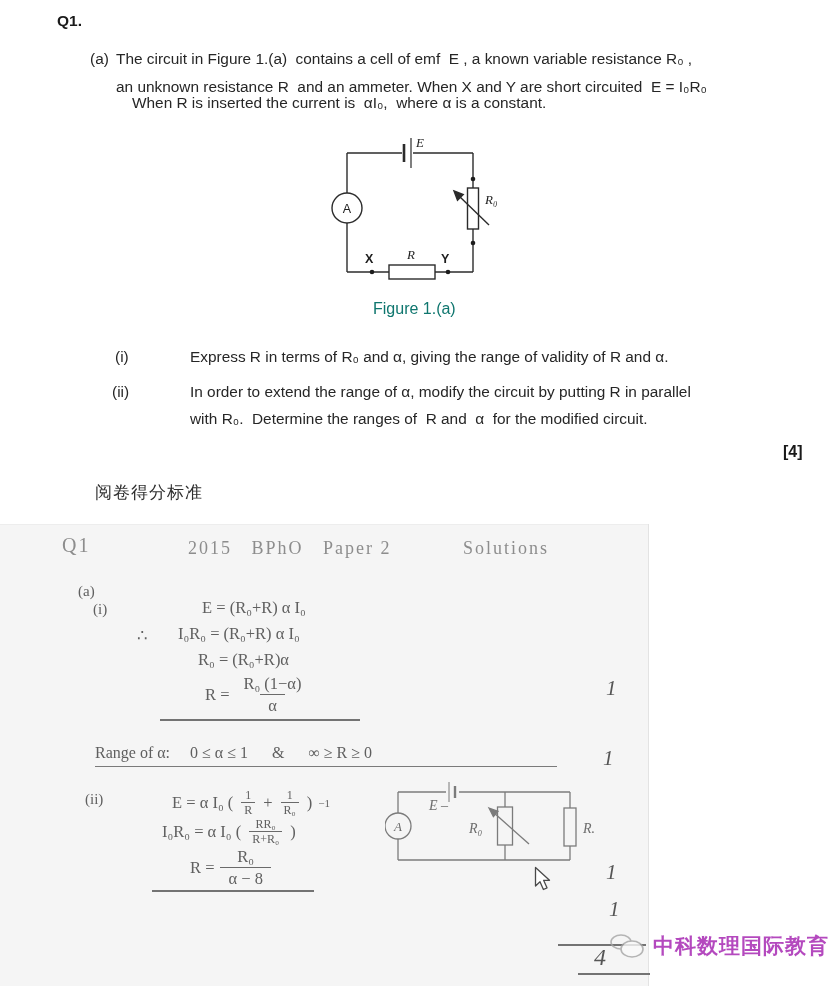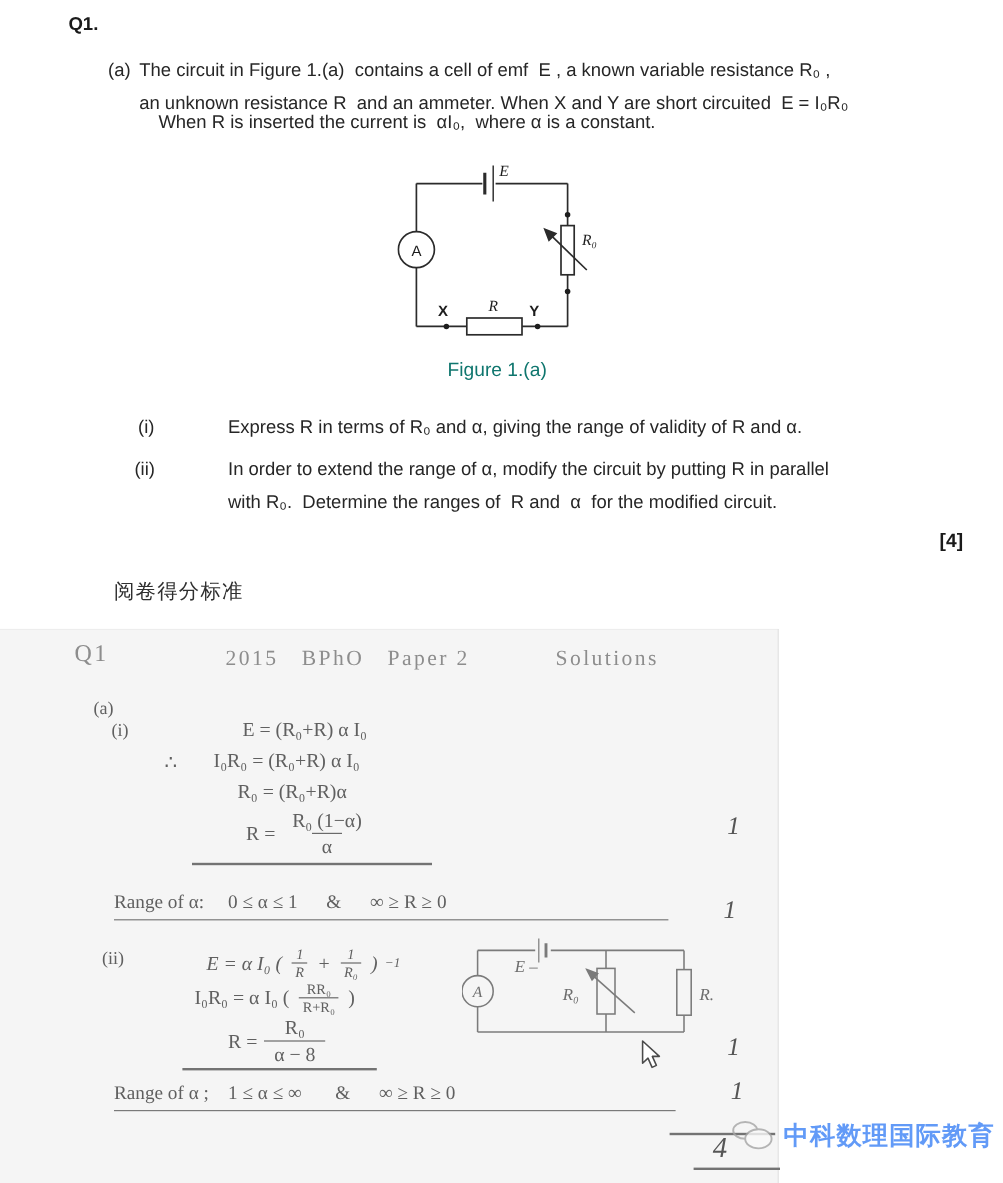--- a/index.html
+++ b/index.html
@@ -33,21 +33,21 @@
   .bfrac{display:inline-flex;flex-direction:column;align-items:center;line-height:1.05;vertical-align:middle;}
   .bfrac .den{border-top:1.4px solid #6a6a6a;padding:2px 8px 0;}
   .bfrac .num{padding:0 8px 2px;text-align:right;}
   .mfrac{display:inline-flex;flex-direction:column;align-items:center;line-height:1;font-size:12px;margin:0 2px;vertical-align:middle;}
   .mfrac .num{padding:0 3px 1px;}
   .mfrac .den{border-top:1.2px solid #6a6a6a;padding:1px 3px 0;}
   .sup{font-size:11px;vertical-align:super;}
   .rule{position:absolute;height:1.5px;background:#737373;}
   
   .watermark{position:absolute;left:607px;top:931px;display:flex;align-items:center;gap:6px;opacity:.8;}
-  .watermark .wm-text{font-size:21px;color:#3b82f6;font-weight:600;letter-spacing:1px;white-space:pre;}
+  .watermark .wm-text{font-size:21px;color:#a21caf;font-weight:600;letter-spacing:1px;white-space:pre;}
 </style>
 </head>
 <body>
 
 <div class="page">
 
   <div class="abs q-num" style="left:57px;top:12px;">Q1.</div>
 
   <div class="abs printed" style="left:90px;top:49px;">(a)</div>
   <div class="abs printed" style="left:116px;top:49px;">The circuit in Figure 1.(a)  contains a cell of emf  E , a known variable resistance R₀ ,</div>
@@ -128,21 +128,21 @@
     </span>
   </div>
   <div class="rule" style="left:160px;top:719px;width:200px;"></div>
   <div class="abs hw hw-mark" style="left:606px;top:676px;">1</div>
 
   <div class="abs hw hw-range" style="left:95px;top:744px;width:462px;">Range of α:     0 ≤ α ≤ 1      &amp;      ∞ ≥ R ≥ 0</div>
   <div class="abs hw hw-mark" style="left:603px;top:746px;">1</div>
 
   <div class="abs hw hw-eq" style="left:85px;top:791px;font-size:15px;">(ii)</div>
 
-  <div class="abs hw hw-eq eq-row" style="left:172px;top:789px;font-style:italic;">
+  <div class="abs hw hw-eq eq-row" style="left:172px;top:789px;">
     <span>E = α I₀ (</span>
     <span class="mfrac">
       <span class="num">1</span>
       <span class="den">R</span>
     </span>
     <span>+</span>
     <span class="mfrac">
       <span class="num">1</span>
       <span class="den">R₀</span>
     </span>
@@ -196,21 +196,20 @@
       <text x="13" y="51" font-size="13" text-anchor="middle">A</text>
     </g>
   </svg>
 
   <div class="abs hw hw-mark" style="left:606px;top:860px;">1</div>
 
   <svg class="abs" style="left:534px;top:866px;" width="18" height="26" viewBox="0 0 18 26">
     <path d="M1.5,1.5 L1.5,20 L6,15.8 L9.4,23.5 L13,21.8 L9.6,14.3 L15.5,14.3 Z" fill="#ffffff" stroke="#4a4a4a" stroke-width="1.3" stroke-linejoin="round"></path>
   </svg>
 
-  <div class="abs hw hw-range" style="left:95px;top:903px;width:468px;">Range of α ;    1 ≤ α ≤ ∞       &amp;      ∞ ≥ R ≥ 0</div>
   <div class="abs hw hw-mark" style="left:609px;top:897px;">1</div>
 
   <div class="rule" style="left:558px;top:944px;width:88px;"></div>
   <div class="abs hw" style="left:594px;top:944px;font-size:24px;color:#565656;font-style:italic;">4</div>
   <div class="rule" style="left:578px;top:973px;width:72px;"></div>
 
   <div class="watermark">
     <svg width="40" height="30" viewBox="0 0 40 30">
       <g fill="none" stroke="#a5a5a5" stroke-width="1.6">
         <ellipse cx="14" cy="11" rx="10" ry="7"></ellipse>

